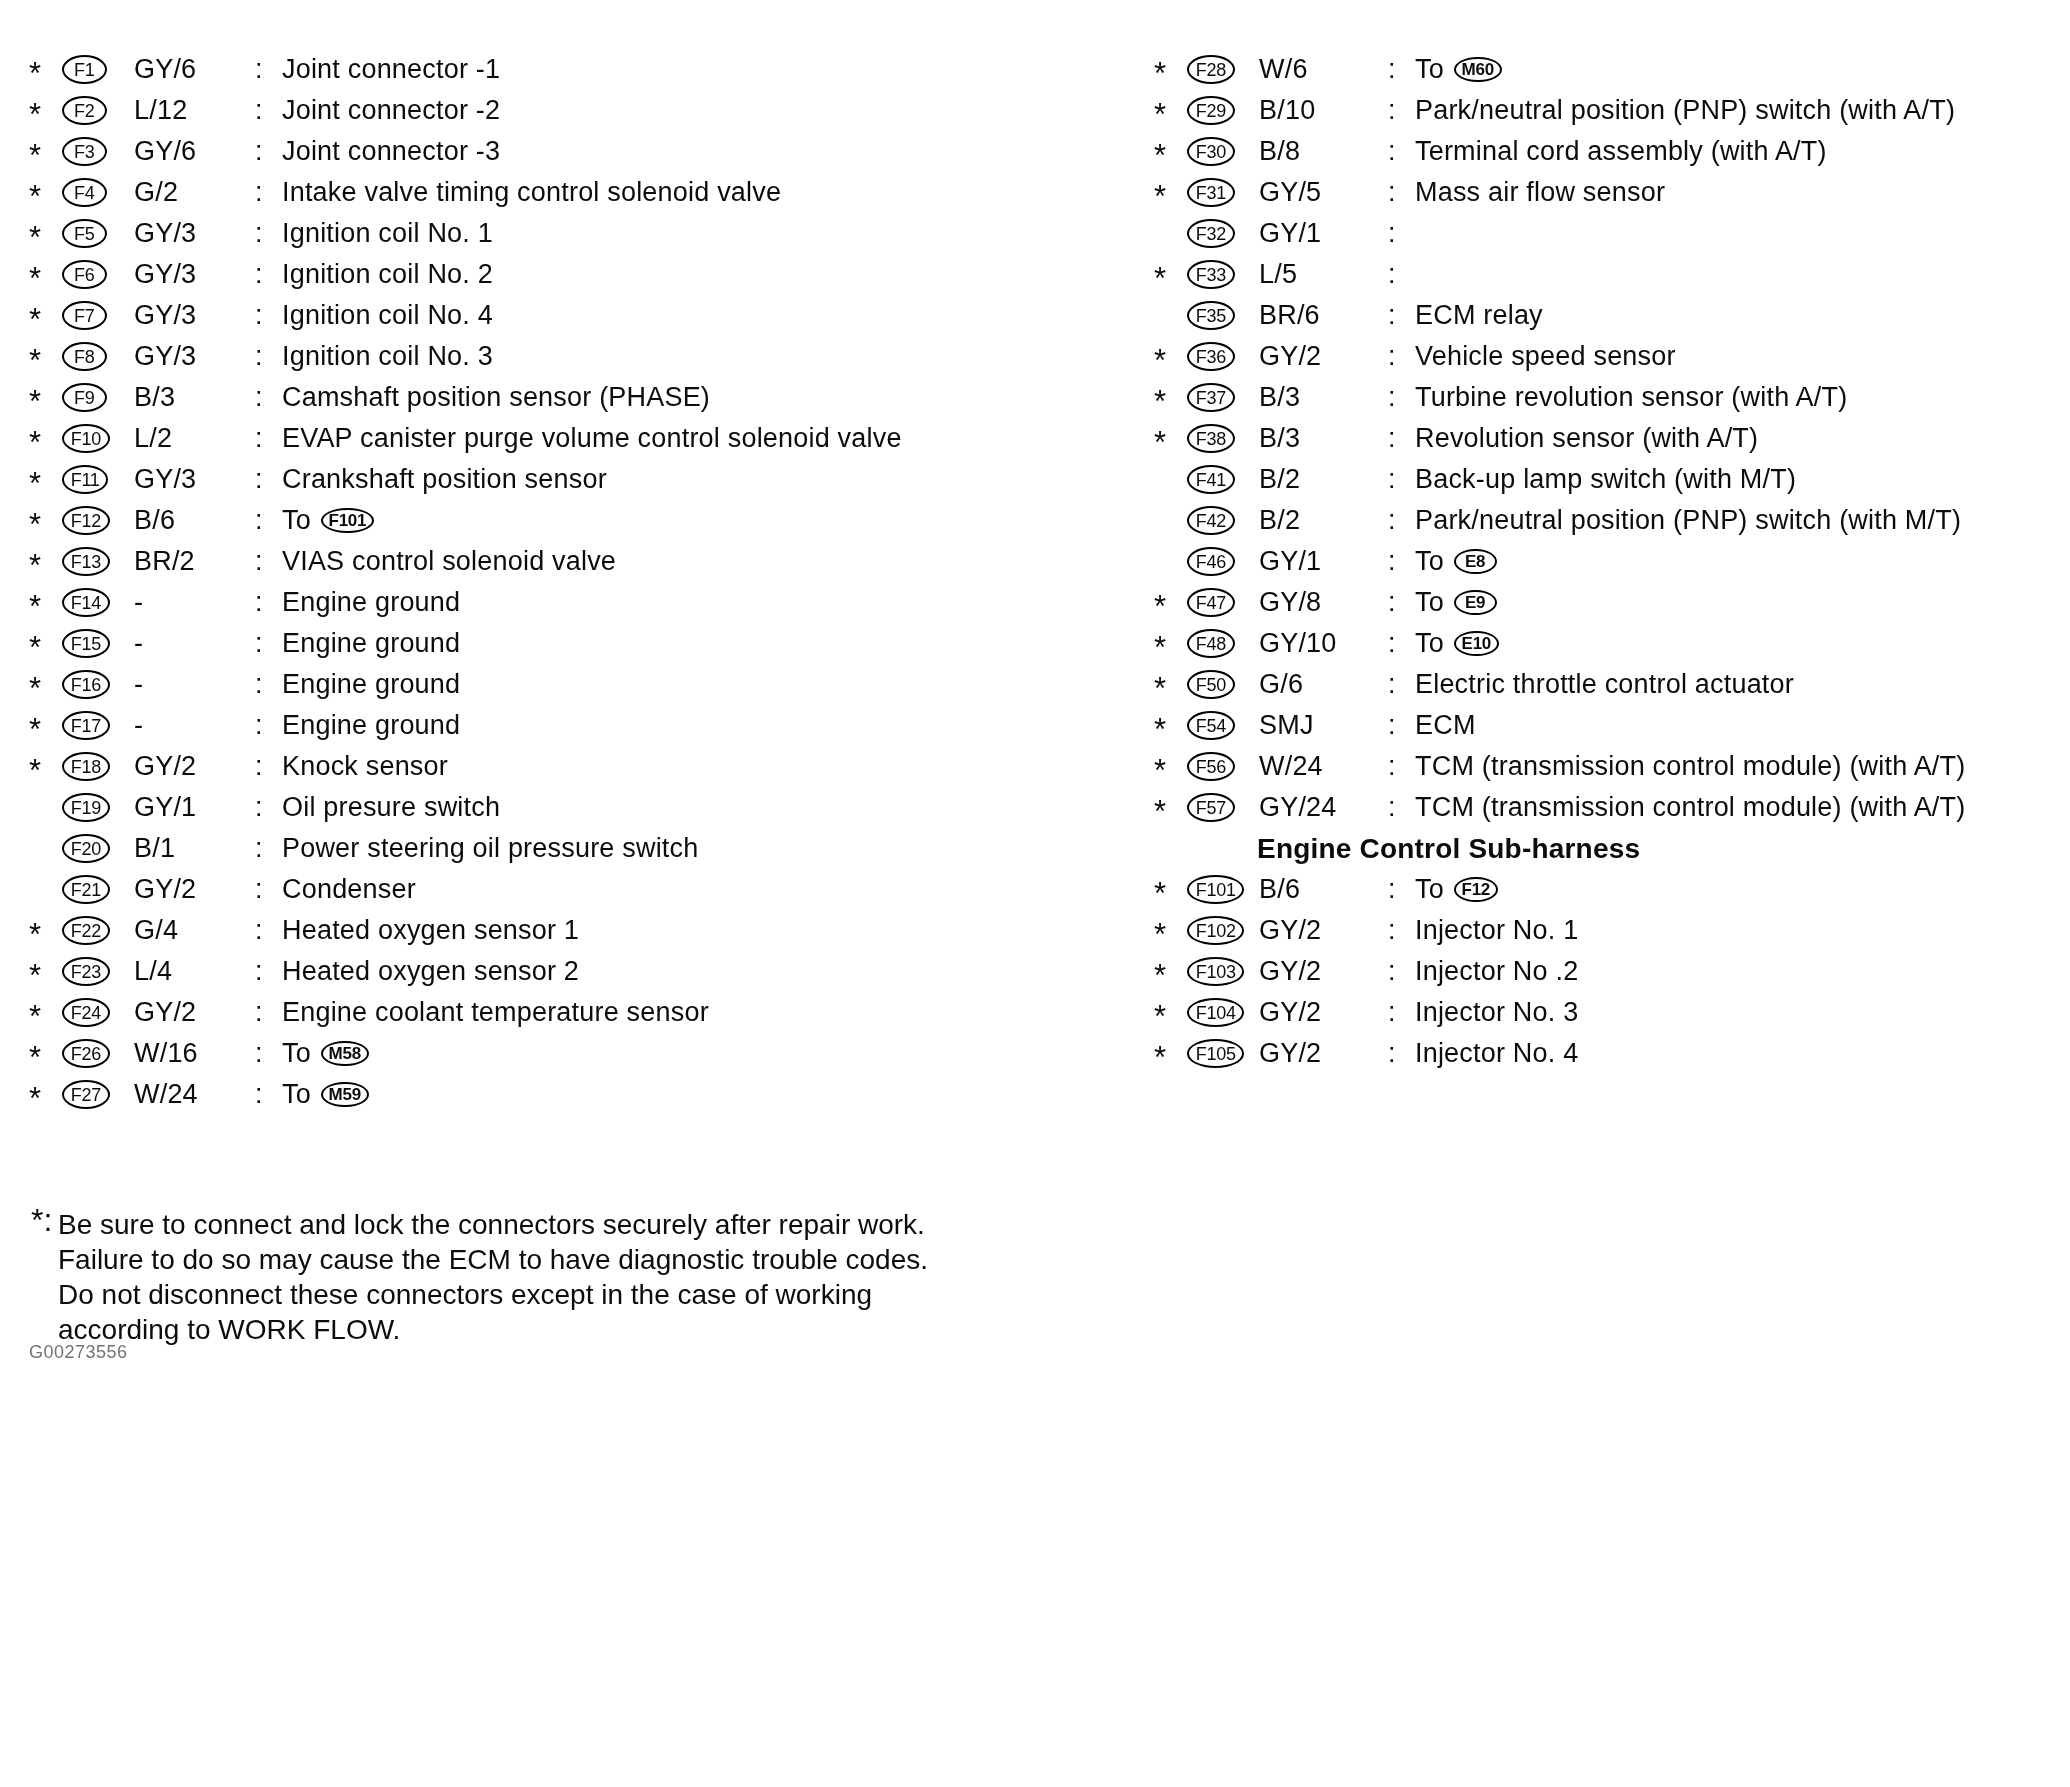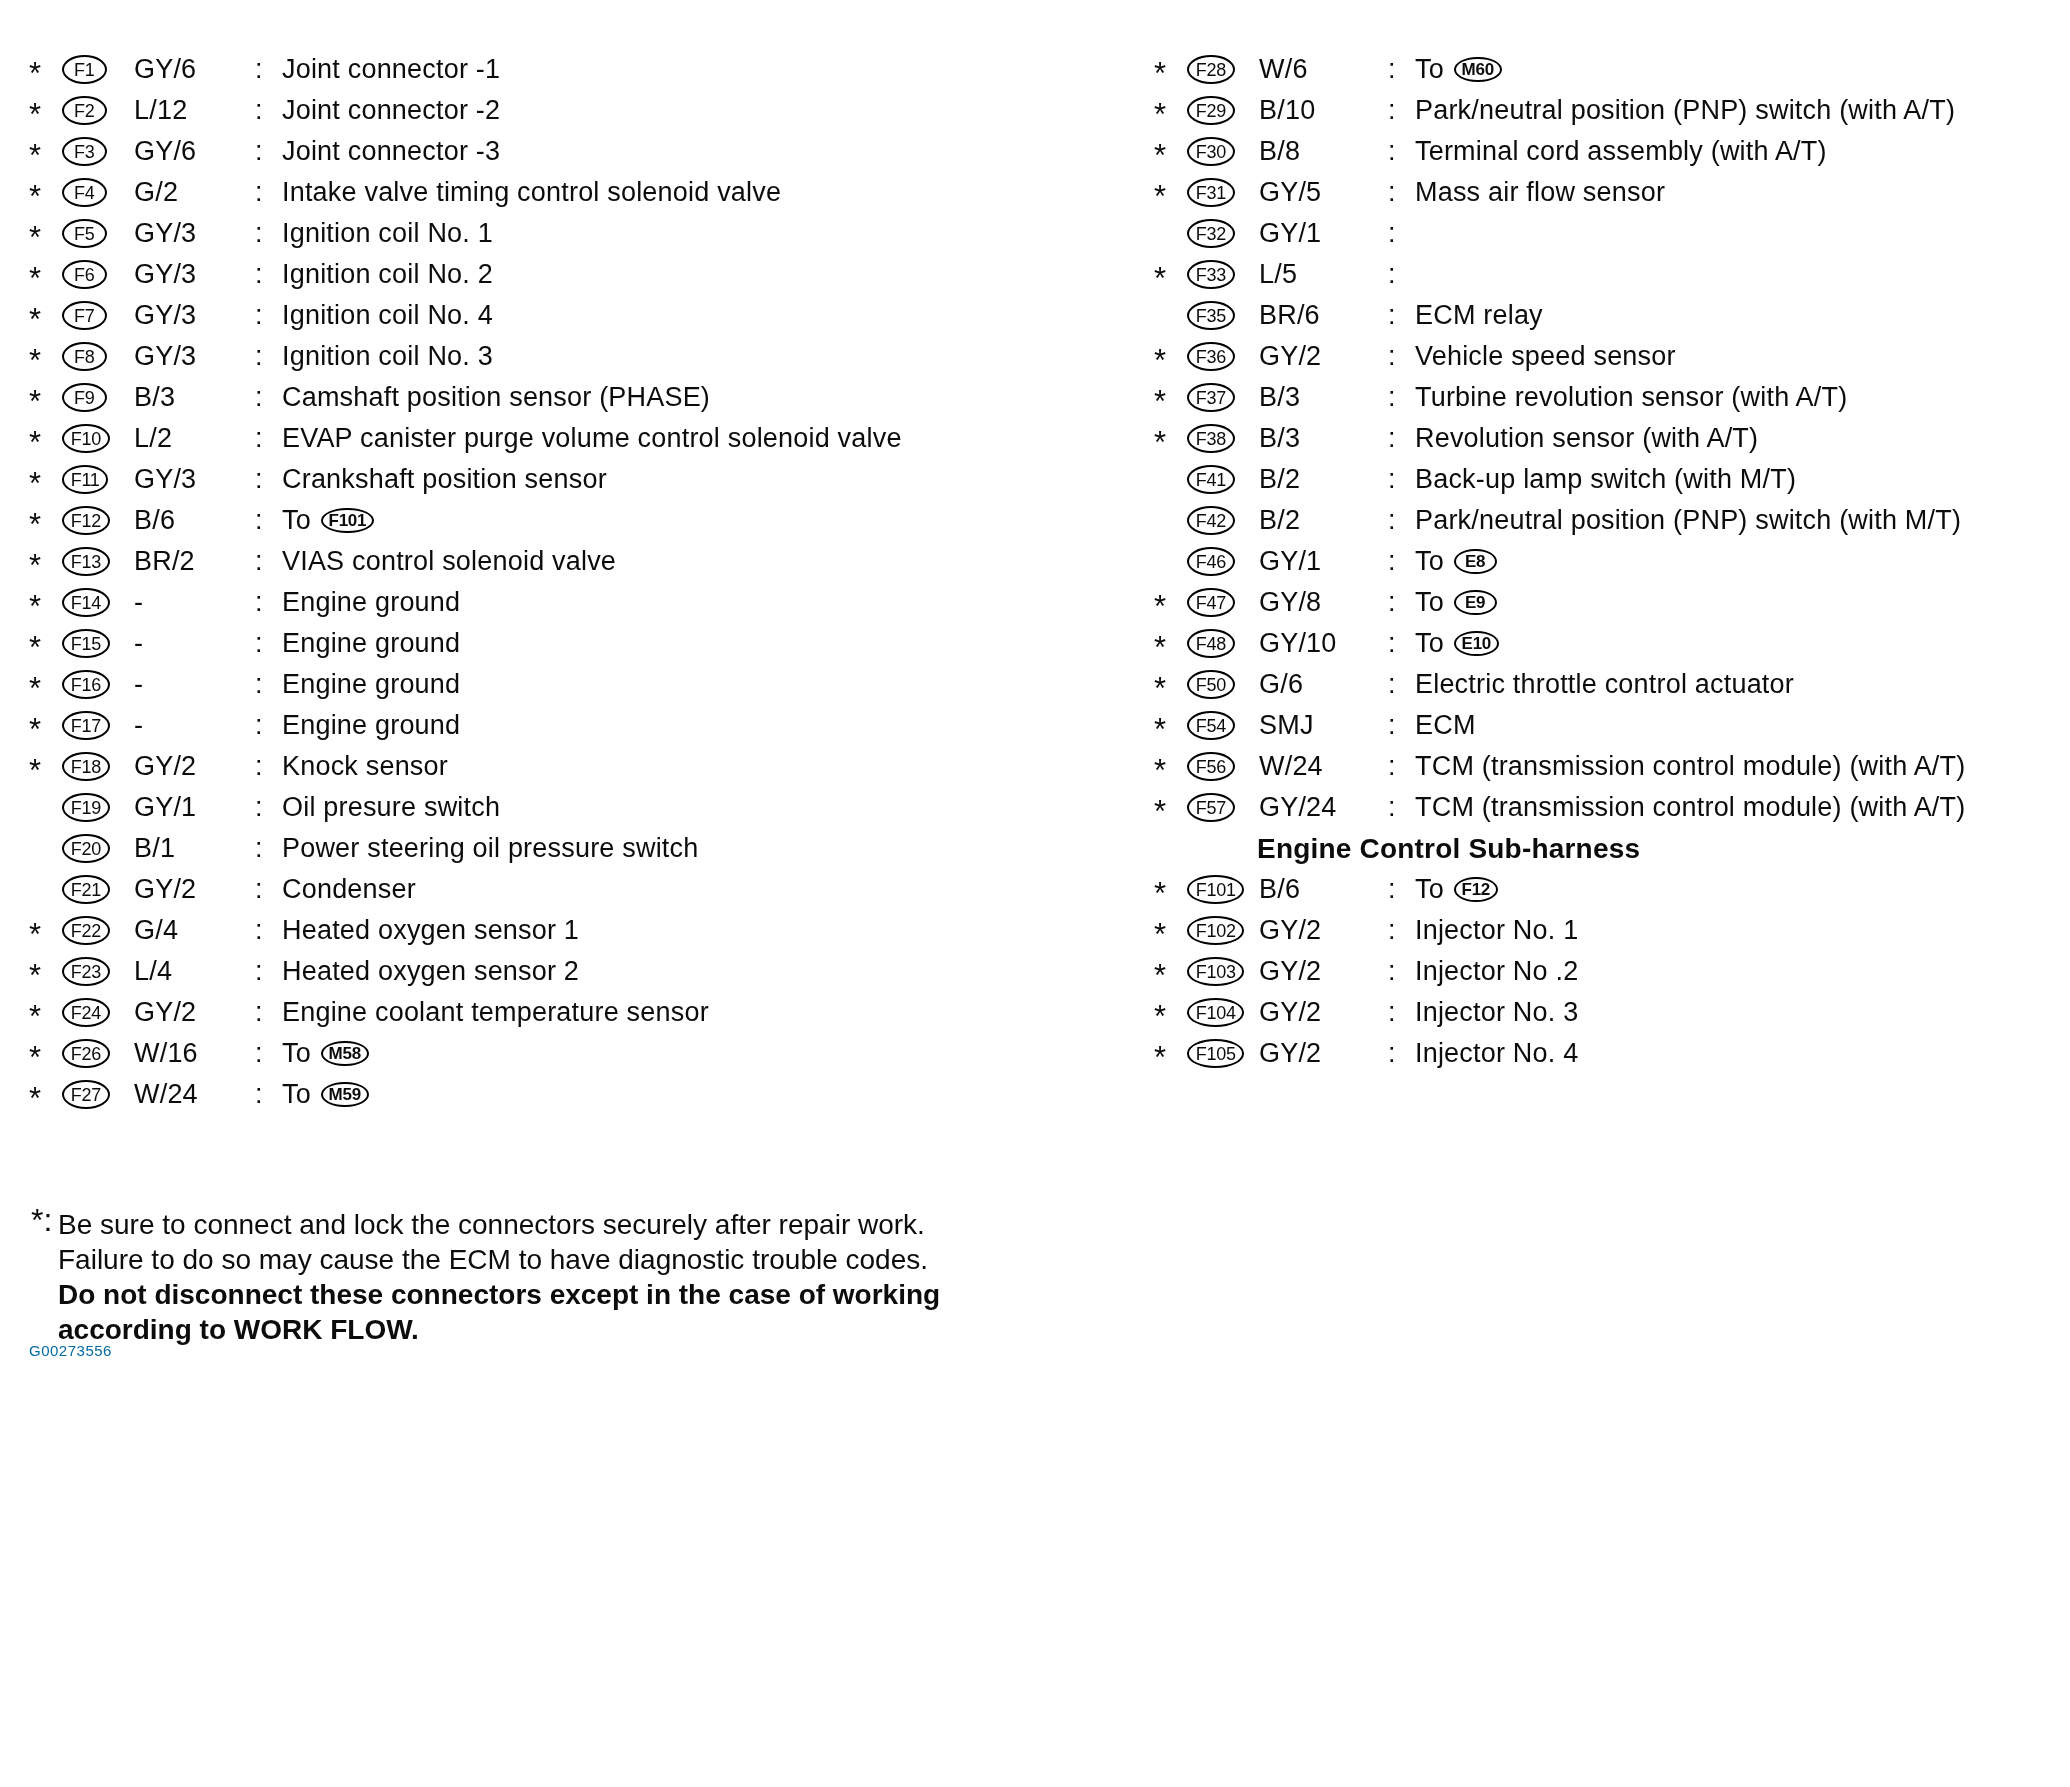--- a/index.html
+++ b/index.html
@@ -98,28 +98,28 @@
     line-height: 35px;
     padding-left: 27px;
   }
   .fn-marker {
     position: absolute;
     left: 0;
     top: -3.9px;
     font-size: 32px;
   }
   .fn-line { white-space: nowrap; }
-  .fn-bold { font-weight: bold; white-space: nowrap; }
+  .fn-bold { font-weight: normal; white-space: nowrap; }
   .figure-id {
     position: absolute;
     left: 29px;
     top: 1342px;
-    font-size: 15px;
+    font-size: 18px;
     letter-spacing: 0.5px;
-    color: #0369a1;
+    color: #737373;
   }
 </style>
 </head>
 <body>
 
 <div class="page">
 
   <div class="col col-left" id="col-left">
       <div class="row">
         <span class="cell-star">*</span>

